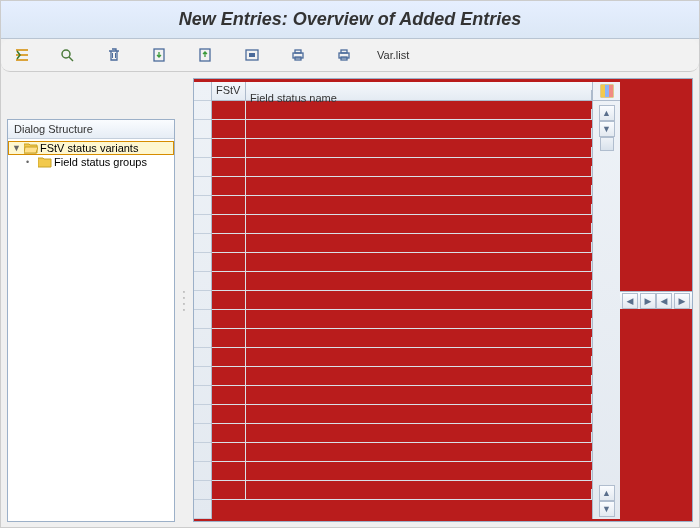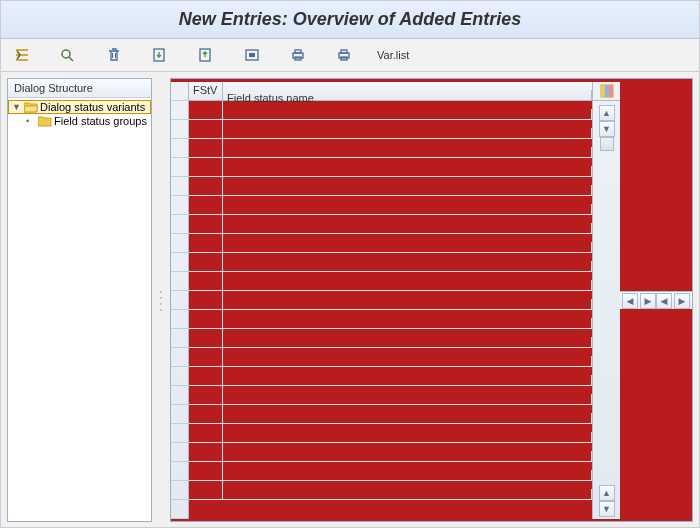--- a/index.html
+++ b/index.html
@@ -10,36 +10,38 @@
     font-size: 18px; font-weight: bold; font-style: italic; color: #333;
     border-bottom: 1px solid #b8c4d2;
     text-align: center;
   }
   .toolbar {
     background: #f2f2f2;
     padding: 16px 10px;
     display: flex; align-items: center; gap: 24px;
     border-bottom: 1px solid #ccc;
     height: 30px;
+    border-radius: 9px;
   }
   .toolbar .btn {
     width: 22px; height: 20px; display:flex; align-items:center; justify-content:center;
     font-size: 14px; color:#4a6a9a; cursor:default;
   }
   .toolbar-text { font-size: 11px; color:#333; margin-left:-2px;}
   .content {
     display: flex;
     height: calc(528px - 42px - 30px);
     padding: 6px;
     gap:6px;
   }
   .tree-panel {
-    width: 145px;
+    width: 168px;
     background: white;
     border: 1px solid #9cb0c8;
+    margin-top: 41px;
   }
   .tree-header {
     background: linear-gradient(#fafcff,#e6edf5);
     padding: 3px 6px; font-size: 11px; color:#333;
     border-bottom:1px solid #c4cfdc;
   }
   .tree-body { padding: 2px 0; font-size: 11px; }
   .tree-row { display:flex; align-items:center; padding: 1px 4px; white-space:nowrap; }
   .tree-row.selected { background:#fef7d0; border:1px solid #d68c00; padding:0 3px;}
   .tree-toggle { width:10px; color:#666; font-size:9px; display:inline-block;}
@@ -142,21 +144,21 @@
     <div class="tree-header">Dialog Structure</div>
     <div class="tree-body">
       <div class="tree-row selected">
         <span class="tree-toggle">▼</span>
         <span class="folder">
           <svg width="14" height="11" viewBox="0 0 14 11">
               <path d="M0 1 L5 1 L6 2 L13 2 L13 10 L0 10 Z" fill="#f2c94c" stroke="#c9a227"></path>
               <path d="M1 4 L14 4 L12 10 L0 10 Z" fill="#ffe08a" stroke="#c9a227"></path>
             </svg>
         </span>
-        <span>Dialog status variants</span>
+        <span>FStV status variants</span>
       </div>
       <div class="tree-row" style="padding-left:18px;">
         <span class="tree-toggle">•</span>
         <span class="folder">
           <svg width="14" height="11" viewBox="0 0 14 11">
               <path d="M0 1 L5 1 L6 2 L13 2 L13 10 L0 10 Z" fill="#f2c94c" stroke="#c9a227"></path>
             </svg>
         </span>
         <span>Field status groups</span>
       </div>

